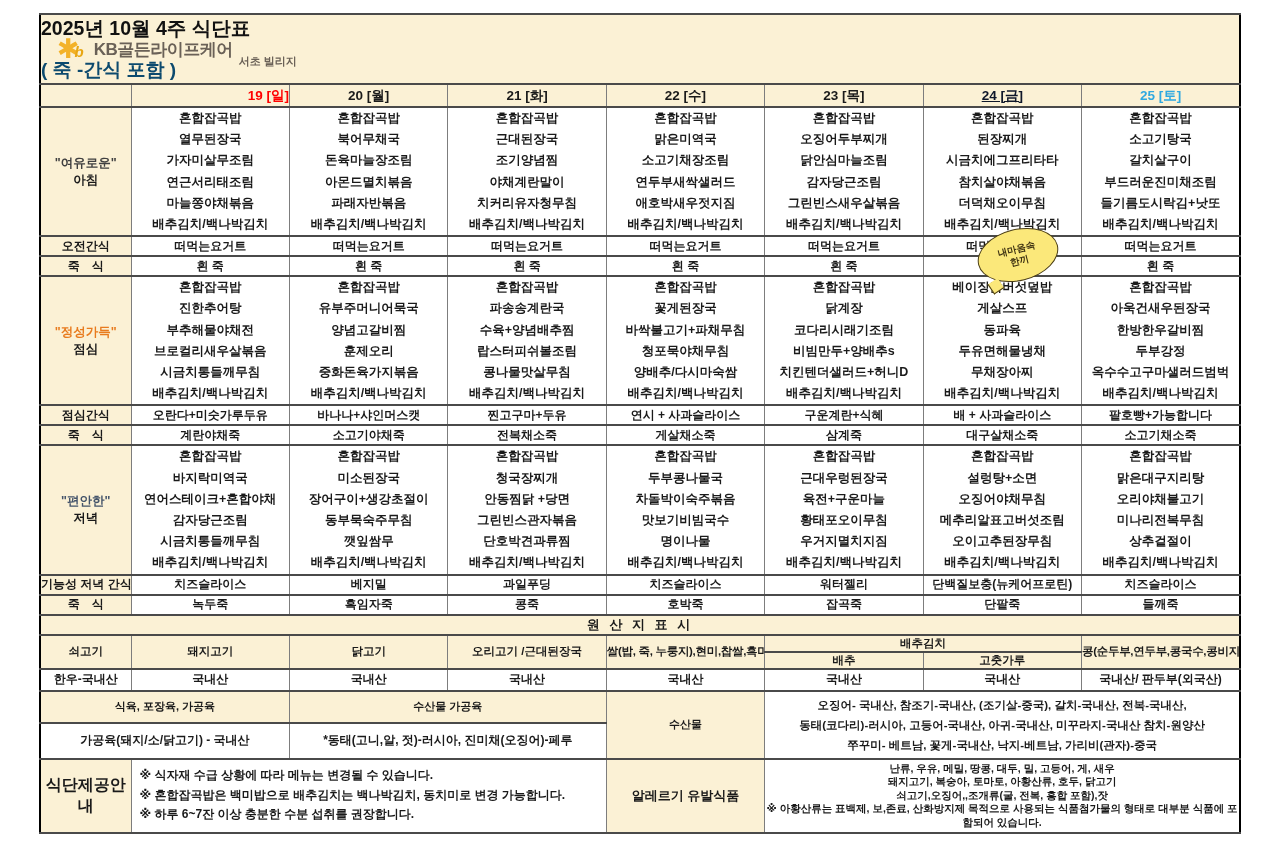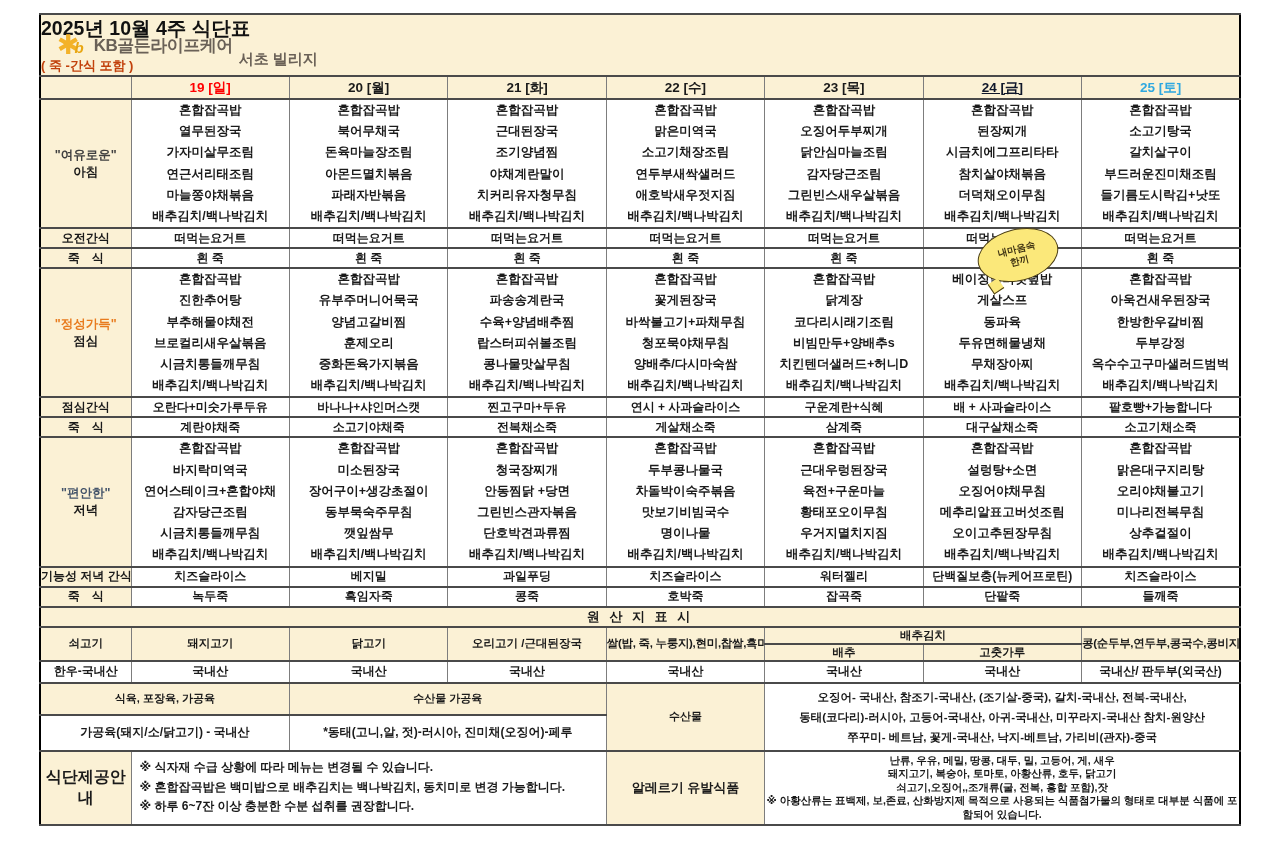--- a/index.html
+++ b/index.html
@@ -9,24 +9,24 @@
   table{border-collapse:collapse;table-layout:fixed;width:1202px;border:2px solid #000}
   col.c-label{width:91px}
   td{border-left:1px solid #7d7d7d;border-right:1px solid #7d7d7d;border-top:2px solid #4a4a4a;border-bottom:2px solid #4a4a4a;background:#fff;text-align:center;vertical-align:middle;font-weight:bold;padding:0;overflow:hidden}
   .cream{background:#FBF1D5}
   
   tr.r-title td{height:58px;position:relative}
   .logo{position:absolute;left:16px;top:0;height:100%;display:flex;align-items:center;gap:6px}
   .logo-mark{position:relative;color:#F3B229;font-size:27px;line-height:27px}
   .logo-b{position:absolute;right:-4px;bottom:-2px;color:#E8A612;font-size:15px;font-style:italic}
   .logo-text{color:#6A6157;font-size:17px;letter-spacing:-0.5px;padding-left:8px}
-  .logo-sub{color:#6A6157;font-size:15px;align-self:flex-end;padding-bottom:6px}
+  .logo-sub{color:#6A6157;font-size:11px;align-self:flex-end;padding-bottom:14px}
   .titlewrap{width:100%;text-align:left}
   .title{font-size:19.5px;color:#111}
-  .subtitle{font-size:13px;color:#c2410c;margin-top:15px}
+  .subtitle{font-size:19px;color:#0c4a6e;margin-top:15px}
   
   tr.r-days td{height:23px;font-size:13.5px}
   
   tr.r-meal td{height:128px}
   .menu-line{font-size:12.5px;line-height:21.2px;white-space:nowrap}
   .lbl-line{font-size:12.5px;line-height:17px}
   
   tr.r-single td{height:20px;font-size:12px;white-space:nowrap}
   
   tr.r-otitle td{height:19px;font-size:13px;letter-spacing:3px}
@@ -66,21 +66,21 @@
             <span class="logo-sub">서초 빌리지</span>
           </div>
           <div class="titlewrap">
             <div class="title">2025년 10월 4주 식단표</div>
             <div class="subtitle">( 죽 -간식 포함 )</div>
           </div>
         </td>
       </tr>
     <tr class="r-days">
           <td class="cream"></td>
-          <td class="cream" style="color: rgb(255, 0, 0);">19 [일]</td>
+          <td class="cream" style="color: rgb(255, 0, 0); text-align: right;">19 [일]</td>
           <td class="cream" style="color: rgb(26, 26, 26);">20 [월]</td>
           <td class="cream" style="color: rgb(26, 26, 26);">21 [화]</td>
           <td class="cream" style="color: rgb(26, 26, 26);">22 [수]</td>
           <td class="cream" style="color: rgb(26, 26, 26);">23 [목]</td>
           <td class="cream" style="color: #0f172a; text-decoration: underline;">24 [금]</td>
           <td class="cream" style="color: rgb(47, 168, 224);">25 [토]</td>
         </tr>
         <tr class="r-meal">
           <td class="cream">
             <div class="lbl-line" style="color: rgb(64, 64, 64);">"여유로운"</div>

